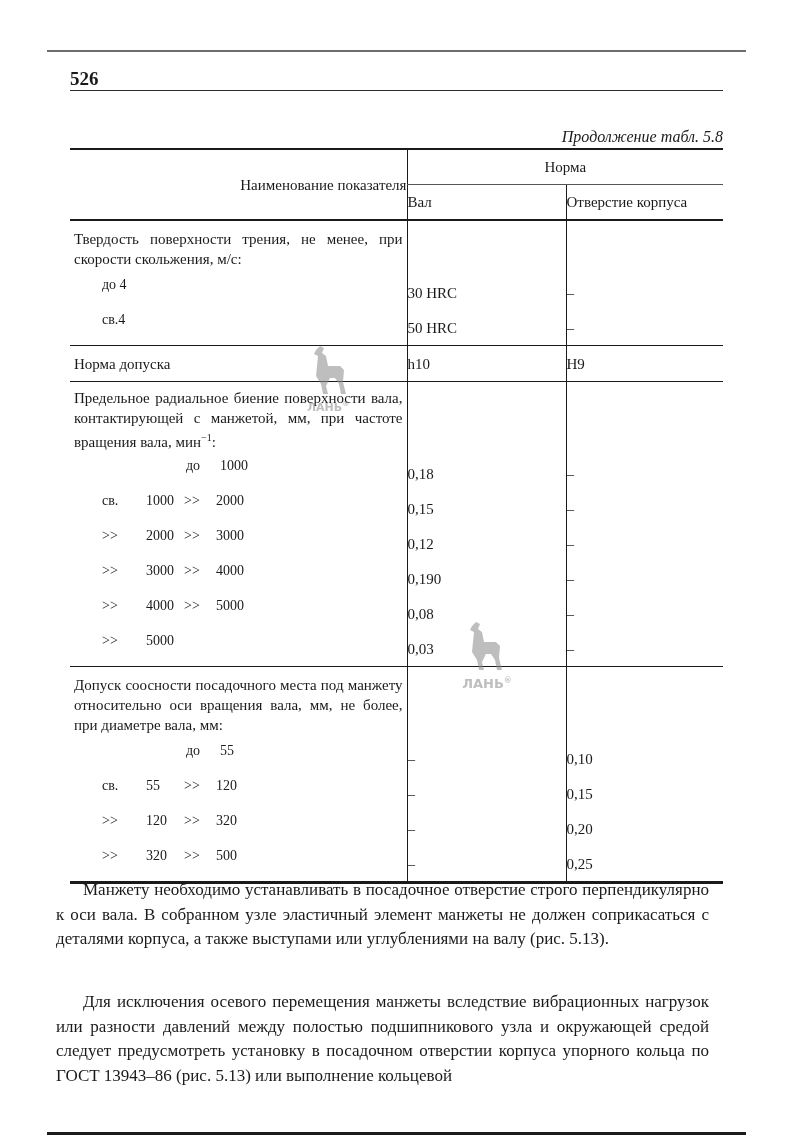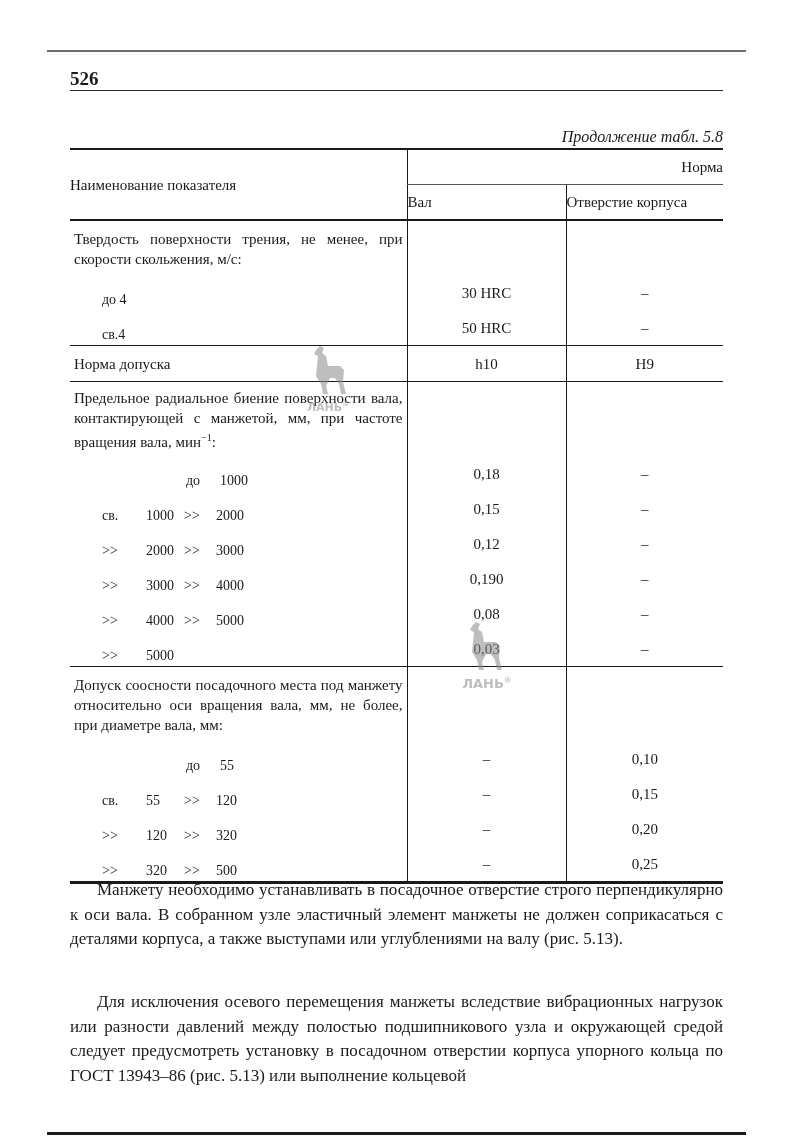--- a/index.html
+++ b/index.html
@@ -15,38 +15,38 @@
   .continuation { right: 71px; top: 128px; font-style: italic; font-size: 16px; }
 
   table.spec { position: absolute; left: 70px; top: 148px; width: 653px; border-collapse: collapse;
                font-size: 15px; line-height: 20px; }
   table.spec td, table.spec th { padding: 0; font-weight: normal; vertical-align: middle; }
   .col1 { width: 337px; }
   .col2 { width: 159px; }
   .col3 { width: 157px; }
   table.spec thead tr:first-child th { border-top: 2.5px solid #1a1a1a; }
   .bl { border-left: 1.5px solid #1a1a1a; }
-  .hdr-name { text-align: left; height: 68px; }
-  .hdr-norma { text-align: right; height: 34px; border-bottom: 1.5px solid #555; }
+  .hdr-name { text-align: right; height: 68px; }
+  .hdr-norma { text-align: center; height: 34px; border-bottom: 1.5px solid #555; }
   .hdr-sub { text-align: left; height: 34px; border-bottom: 2.5px solid #1a1a1a; }
   .grp-top td { border-top: 1.5px solid #1a1a1a; }
   .last-row td { border-bottom: 3px solid #1a1a1a; }
   .cell-label { padding: 6px 4px 4px 4px !important; text-align: justify; }
-  .cell-val { text-align: center; }
+  .cell-val { text-align: left; }
   .row-35 td { height: 35px; }
-  .sub { display: flex; align-items: flex-end; font-size: 14px; height: 35px; }
+  .sub { display: flex; align-items: flex-start; font-size: 14px; height: 35px; }
   .sub .pre { width: 44px; padding-left: 32px; }
   .sub .from { width: 38px; }
   .sub .op { width: 32px; }
   .sub .to { }
   .sub.center { padding-left: 116px; }
   .sub.center .pre { width: 34px; padding-left: 0; }
   sup { font-size: 10px; }
 
-  .para { position: absolute; left: 70px; width: 653px; font-size: 17px; line-height: 24.5px;
+  .para { position: absolute; left: 56px; width: 653px; font-size: 17px; line-height: 24.5px;
           text-align: justify; text-indent: 27px; margin: 0; }
 
   .watermark { position: absolute; opacity: 0.55; }
 </style>
 </head>
 <body>
 
 <div class="abs rule-top"></div>
 
 <div class="abs running-head">

